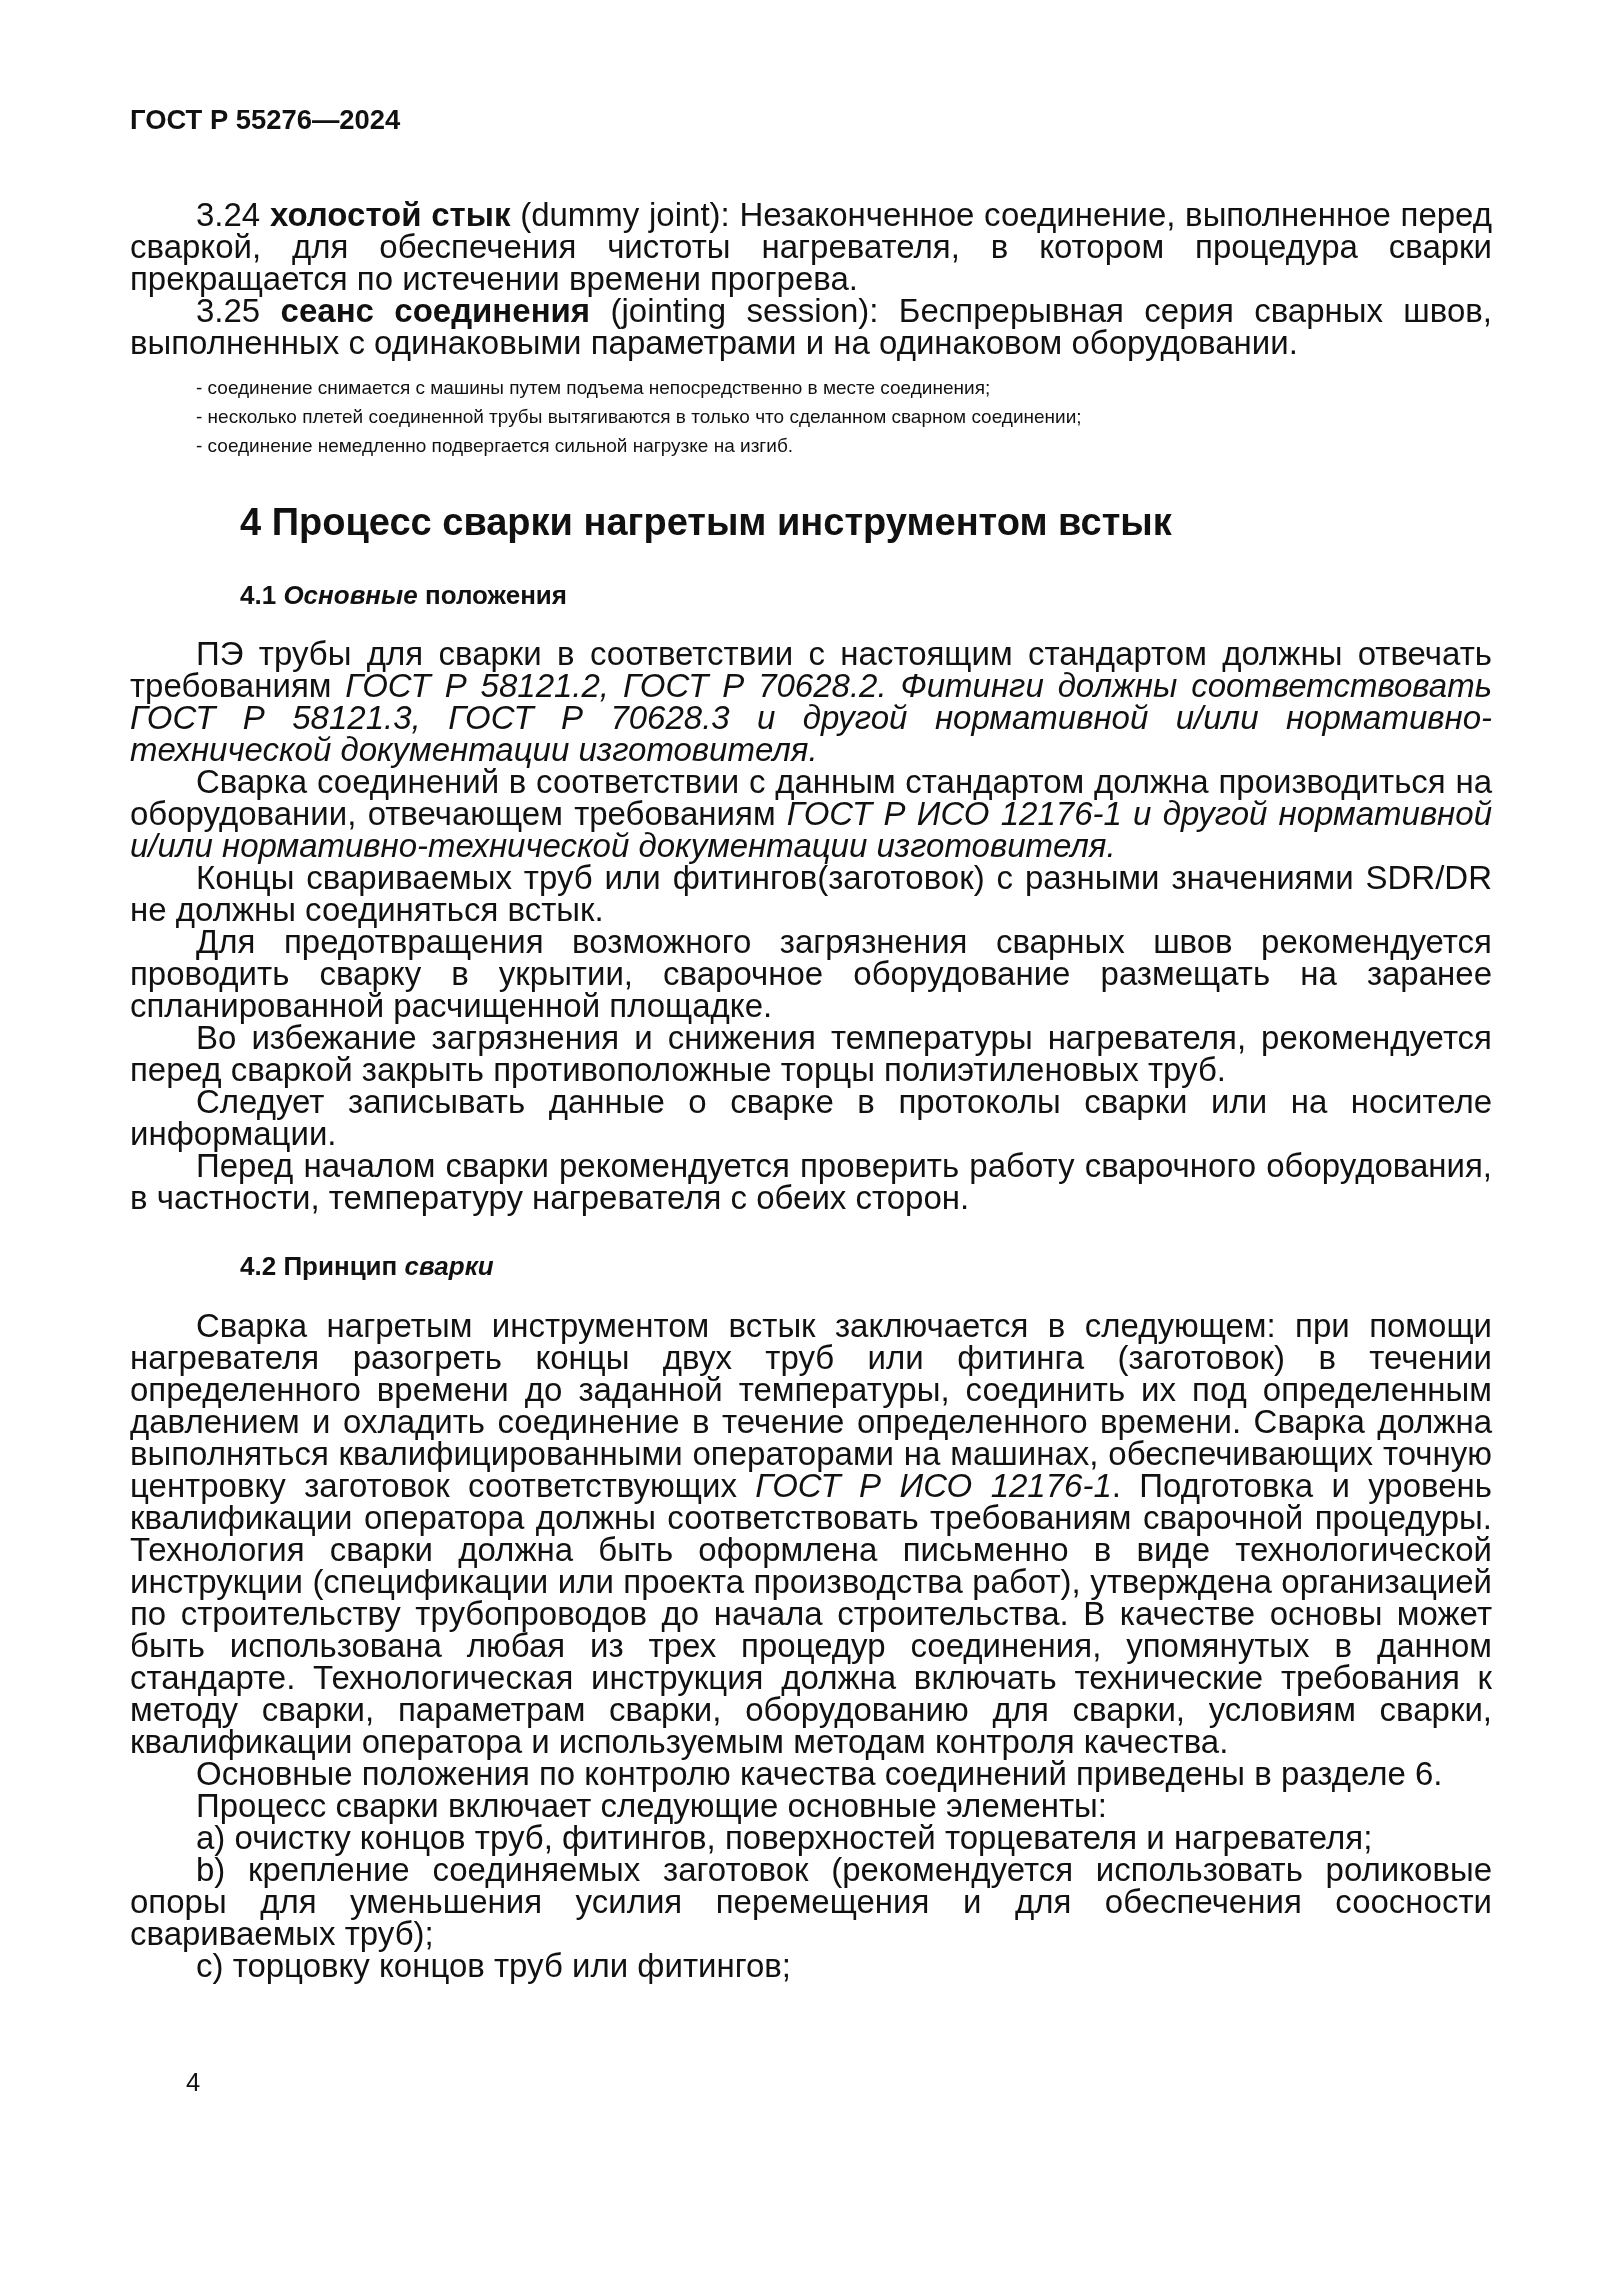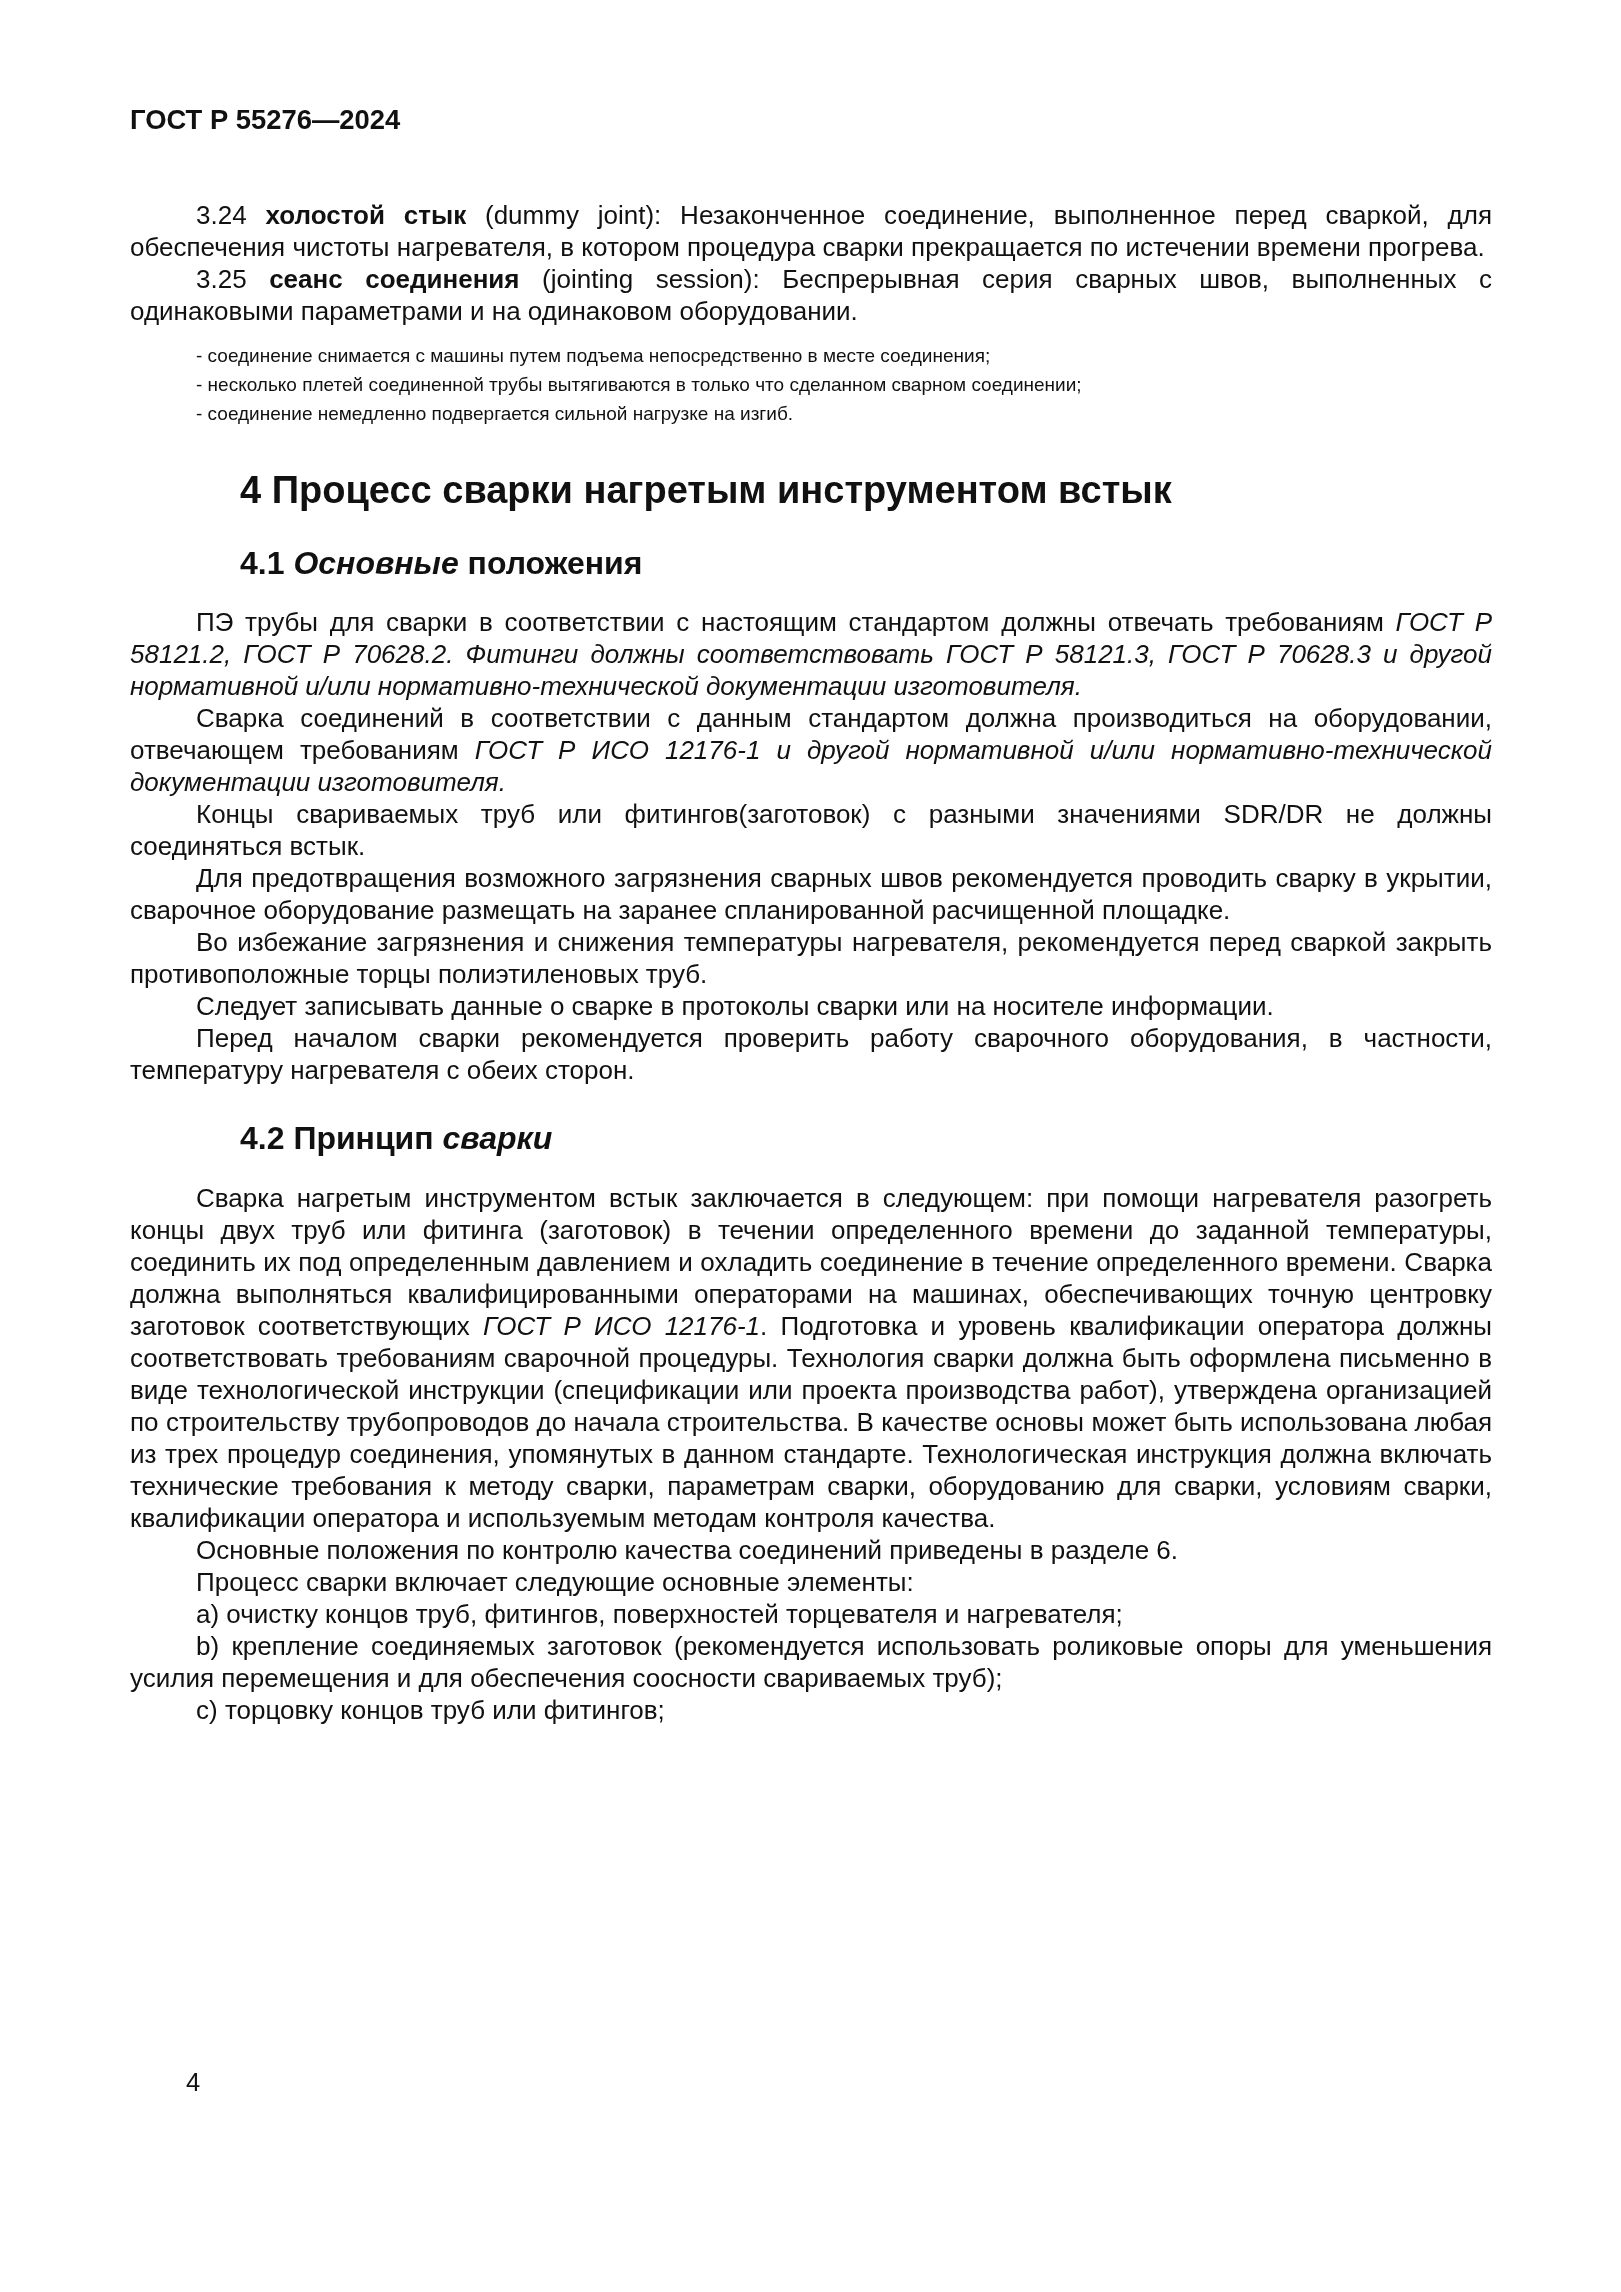--- a/index.html
+++ b/index.html
@@ -19,21 +19,21 @@
     top: 103px;
   }
   .doc-header {
     font-size: 27.4px;
     font-weight: bold;
     line-height: 33px;
     margin-bottom: 63px;
   }
   .body-p {
     margin: 0;
-    font-size: 26px;
+    font-size: 33px;
     line-height: 32px;
     text-align: justify;
     text-indent: 66px;
   }
   .b  { font-weight: bold; }
   .i  { font-style: italic; }
   .bi { font-weight: bold; font-style: italic; }
 
   .note { margin-top: 13.7px; }
   .note-p {
@@ -54,21 +54,21 @@
   .note-dash  { margin: 0 13.7px; }
 
   .h1 {
     margin: 42px 0 0 110px;
     font-size: 38px;
     line-height: 41px;
     font-weight: bold;
   }
   .h2 {
     margin: 35px 0 25.5px 110px;
-    font-size: 32px;
+    font-size: 26px;
     line-height: 35px;
     font-weight: bold;
   }
   .page-number {
     position: absolute;
     left: 186px;
     top: 2066px;
     font-size: 25.5px;
     line-height: 32px;
   }

